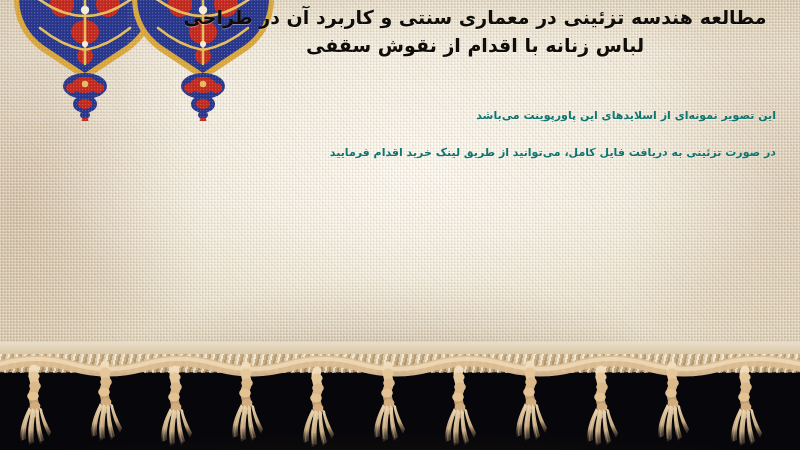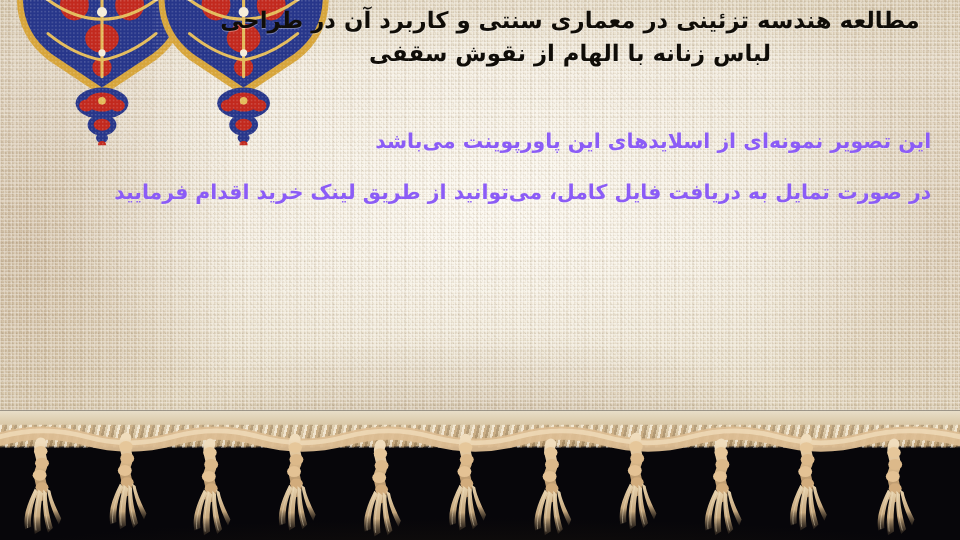--- a/index.html
+++ b/index.html
@@ -118,23 +118,23 @@
   .title-line.l2{ margin-top:1px; }
 
   .body-block{
     position:absolute;
     right:24px; top:110px;
     width:760px;
     text-align:right;
   }
   .body-line{
     font-family:"DejaVu Sans", sans-serif;
-    font-size:17px;
+    font-size:11px;
     font-weight:700;
-    color:#8b5cf6;
+    color:#0f766e;
     line-height:1.0;
     margin-bottom:26px;
     white-space:nowrap;
     text-shadow:0 1px 0 rgba(255,255,255,.3);
   }
   .body-line:last-child{ margin-bottom:0; }
 </style>
 </head>
 <body>
 
@@ -268,26 +268,26 @@
         <circle cx="0" cy="35" r="3.4" fill="#c2291e"></circle>
         <rect x="-28" y="-14" width="56" height="56" fill="url(#pixR)"></rect>
       </g>
     </svg>
   </div>
 
   <div class="text-layer">
 
     <div class="title-block">
       <div class="title-line l1">مطالعه هندسه تزئینی در معماری سنتی و کاربرد آن در طراحی</div>
-      <div class="title-line l2">لباس زنانه با الهام از نقوش سقفی</div>
+      <div class="title-line l2">لباس زنانه با اقدام از نقوش سقفی</div>
     </div>
 
     <div class="body-block">
       <div class="body-line">این تصویر نمونه‌ای از اسلایدهای این پاورپوینت می‌باشد</div>
-      <div class="body-line">در صورت تمایل به دریافت فایل کامل، می‌توانید از طریق لینک خرید اقدام فرمایید</div>
+      <div class="body-line">در صورت تزئینی به دریافت فایل کامل، می‌توانید از طریق لینک خرید اقدام فرمایید</div>
     </div>
 
   </div>
 
   <div class="fringe-zone">
     <div class="selvedge"></div>
     <div class="selvedge-twist"></div>
     <svg width="800" height="108" viewBox="0 0 800 108" style="position:absolute;left:0;top:0" aria-hidden="true">
       <defs>
         <linearGradient id="cord" x1="0" y1="0" x2="0" y2="1">

